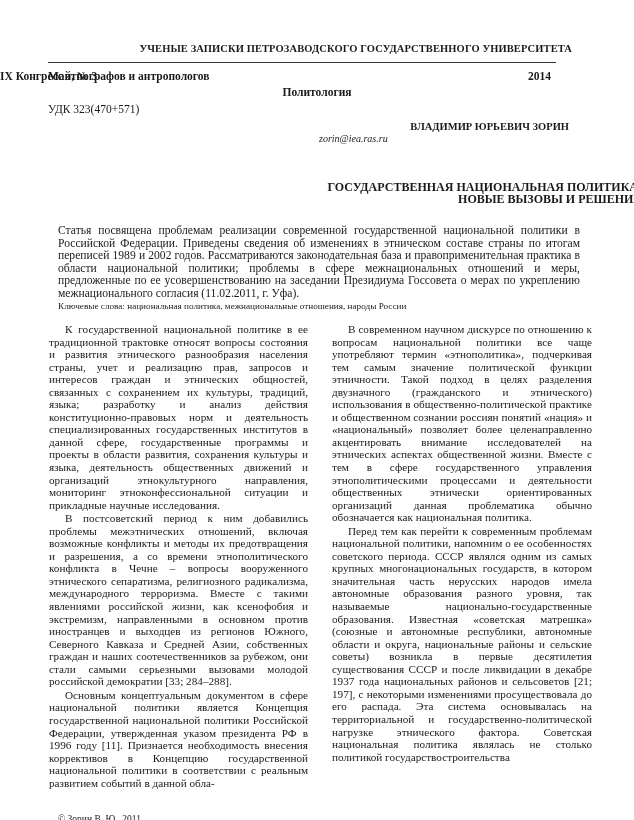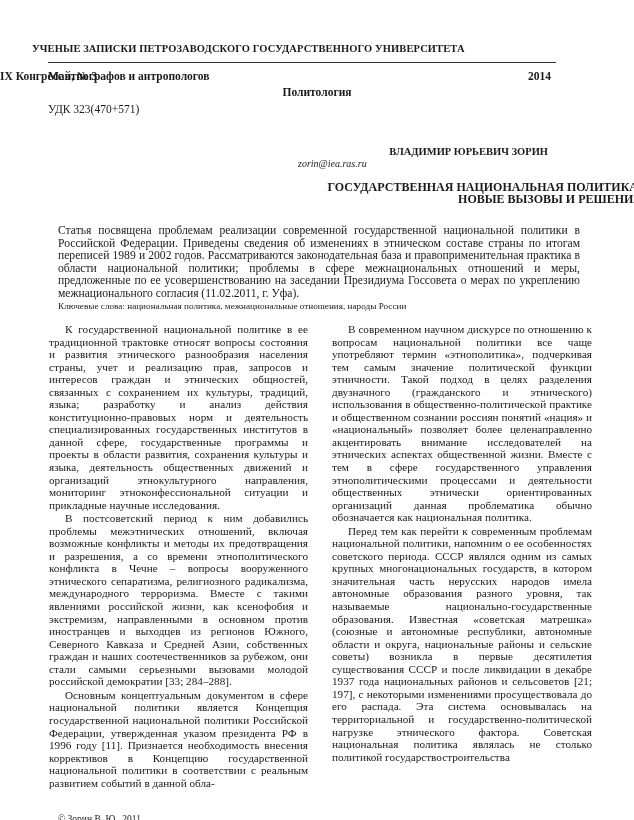--- a/index.html
+++ b/index.html
@@ -1,26 +1,26 @@
 <!DOCTYPE html>
 <html><head>
 <meta charset="utf-8">
 <style>
   html, body { margin: 0; padding: 0; background: #ffffff; }
   body { width: 634px; height: 820px; position: relative; overflow: hidden;
          font-family: "Liberation Serif", "DejaVu Serif", serif; color: #1a1a1a; }
   .abs { position: absolute; }
-  .journal-title { top: 43px; left: 0; width: 572px; text-align: left; font-size: 10.5px; font-weight: bold; letter-spacing: 0.1px; margin-left: 32px; }
+  .journal-title { top: 43px; left: 0; width: 572px; text-align: right; font-size: 10.5px; font-weight: bold; letter-spacing: 0.1px; }
   .rule { top: 62px; left: 48px; width: 508px; height: 0; border-top: 1px solid #333; }
   .issue { top: 70px; left: 48px; font-size: 11.5px; font-weight: bold; }
   .congress { top: 70px; left: 0; width: 634px; font-size: 11.5px; font-weight: bold; }
   .year { top: 70px; left: 528px; font-size: 11.5px; font-weight: bold; }
   .section { top: 86px; left: 0; width: 634px; text-align: center; font-size: 11.5px; font-weight: bold; }
   .udk { top: 103px; left: 48px; font-size: 11.5px; }
-  .author-block { top: 121px; left: 298px; width: 250px; font-size: 10px; line-height: 11.2px; margin-top: 25px; }
+  .author-block { top: 121px; left: 319px; width: 250px; font-size: 10px; line-height: 11.2px; }
   .author-name { text-align: right; font-weight: bold; font-size: 10.5px; margin-bottom: 1px; }
   .author-email { font-style: italic; }
   .article-title { top: 181px; left: 8px; width: 634px; text-align: right; font-size: 12px; font-weight: bold; line-height: 12px; }
   .abstract { top: 225px; left: 58px; width: 522px; font-size: 11.6px; line-height: 12.6px; text-align: justify; }
   .keywords { top: 301px; left: 58px; width: 522px; font-size: 9.2px; }
   .col { top: 322px; width: 261px; font-size: 11.2px; line-height: 12.55px; text-align: justify; hyphens: auto; }
   .col-left { left: 48px; }
   .col-right { left: 331px; width: 262px; }
   .col p { margin: 1px; text-indent: 16px; }
   .col p.cont { text-indent: 0; }

